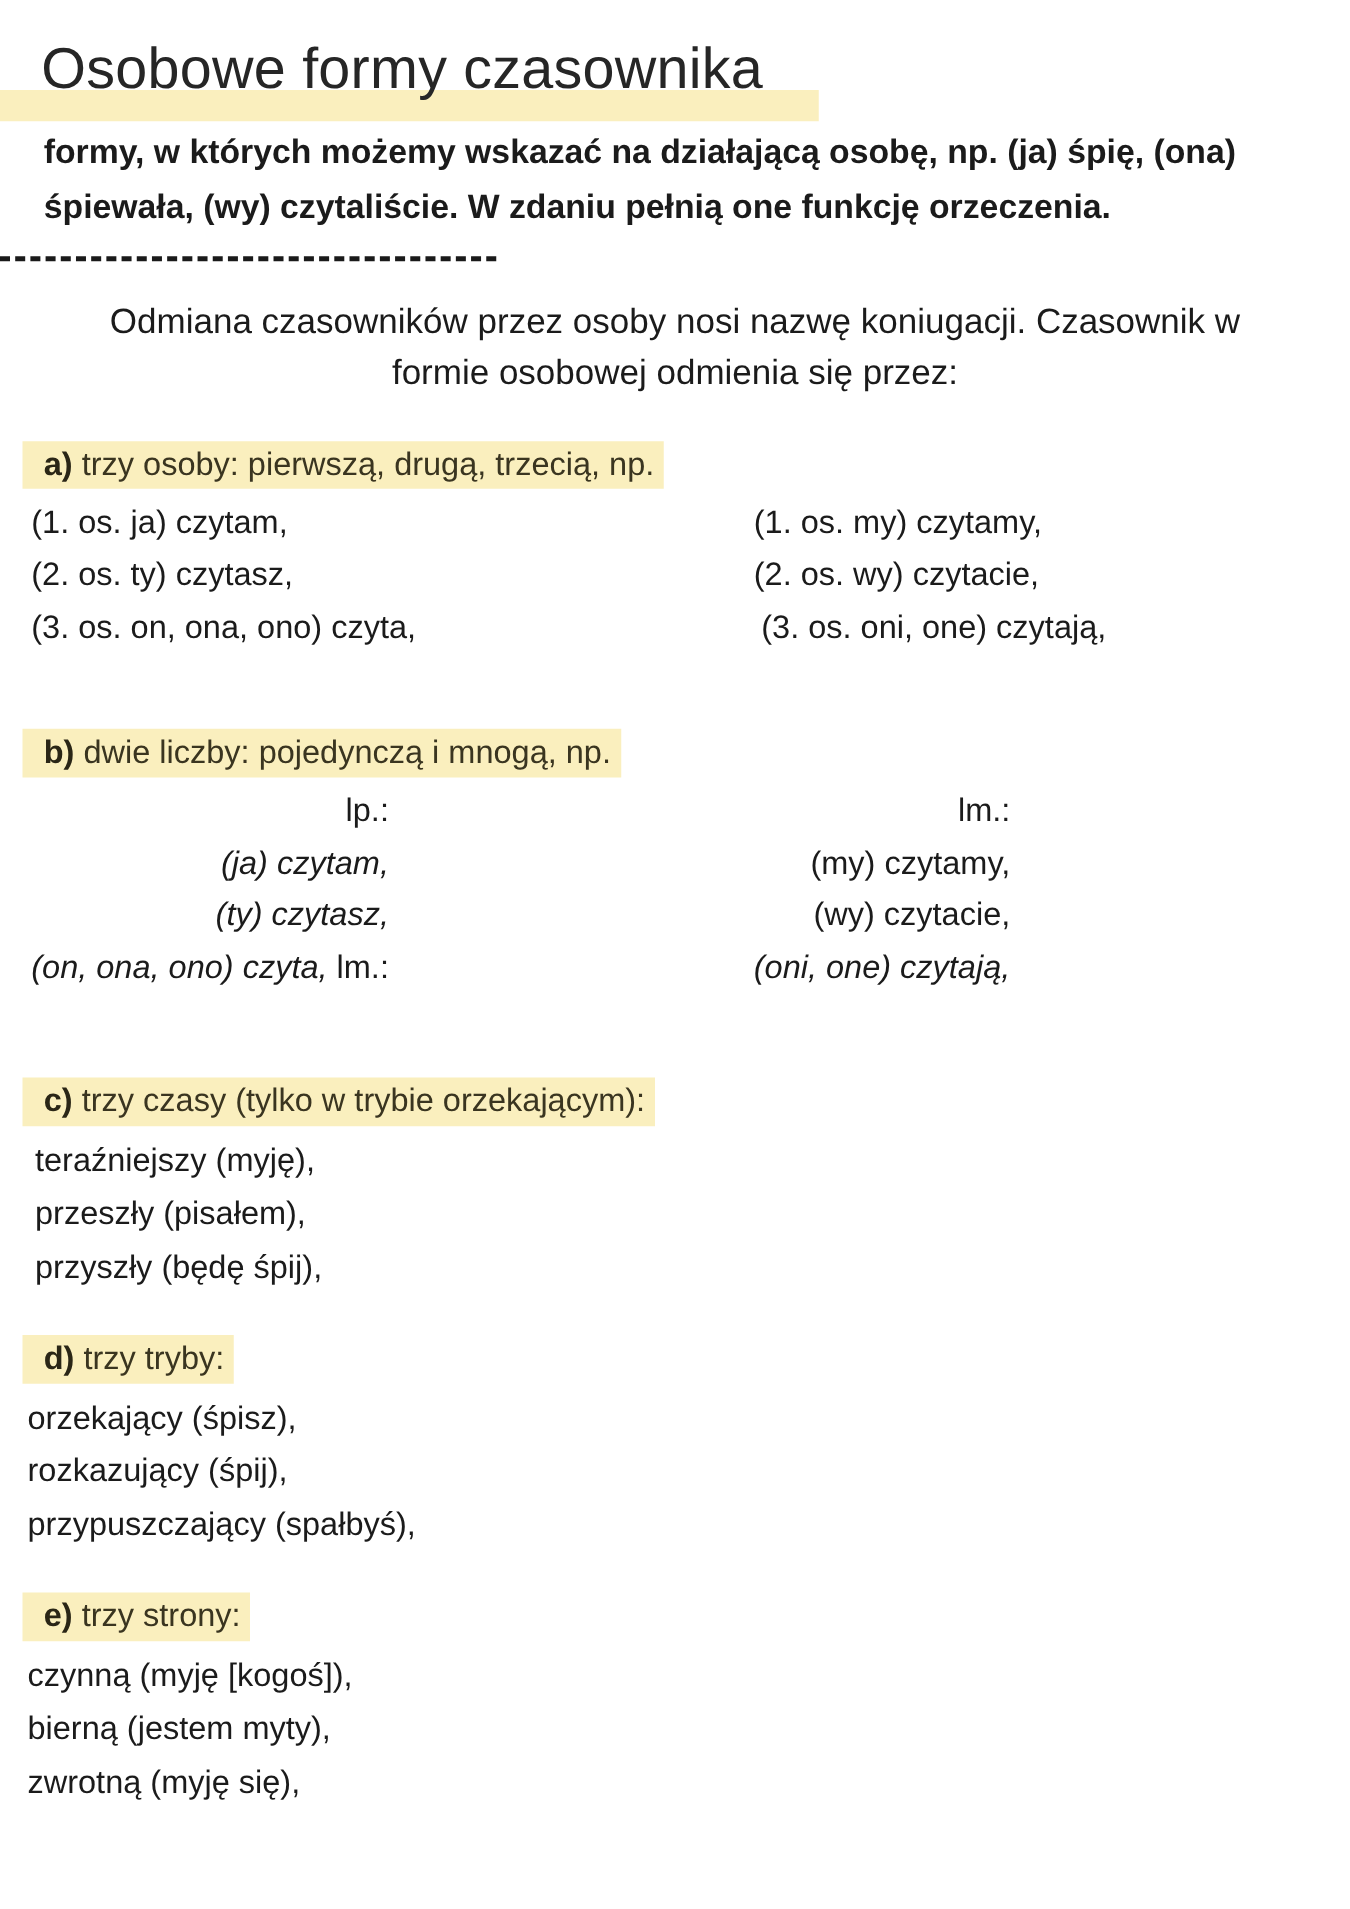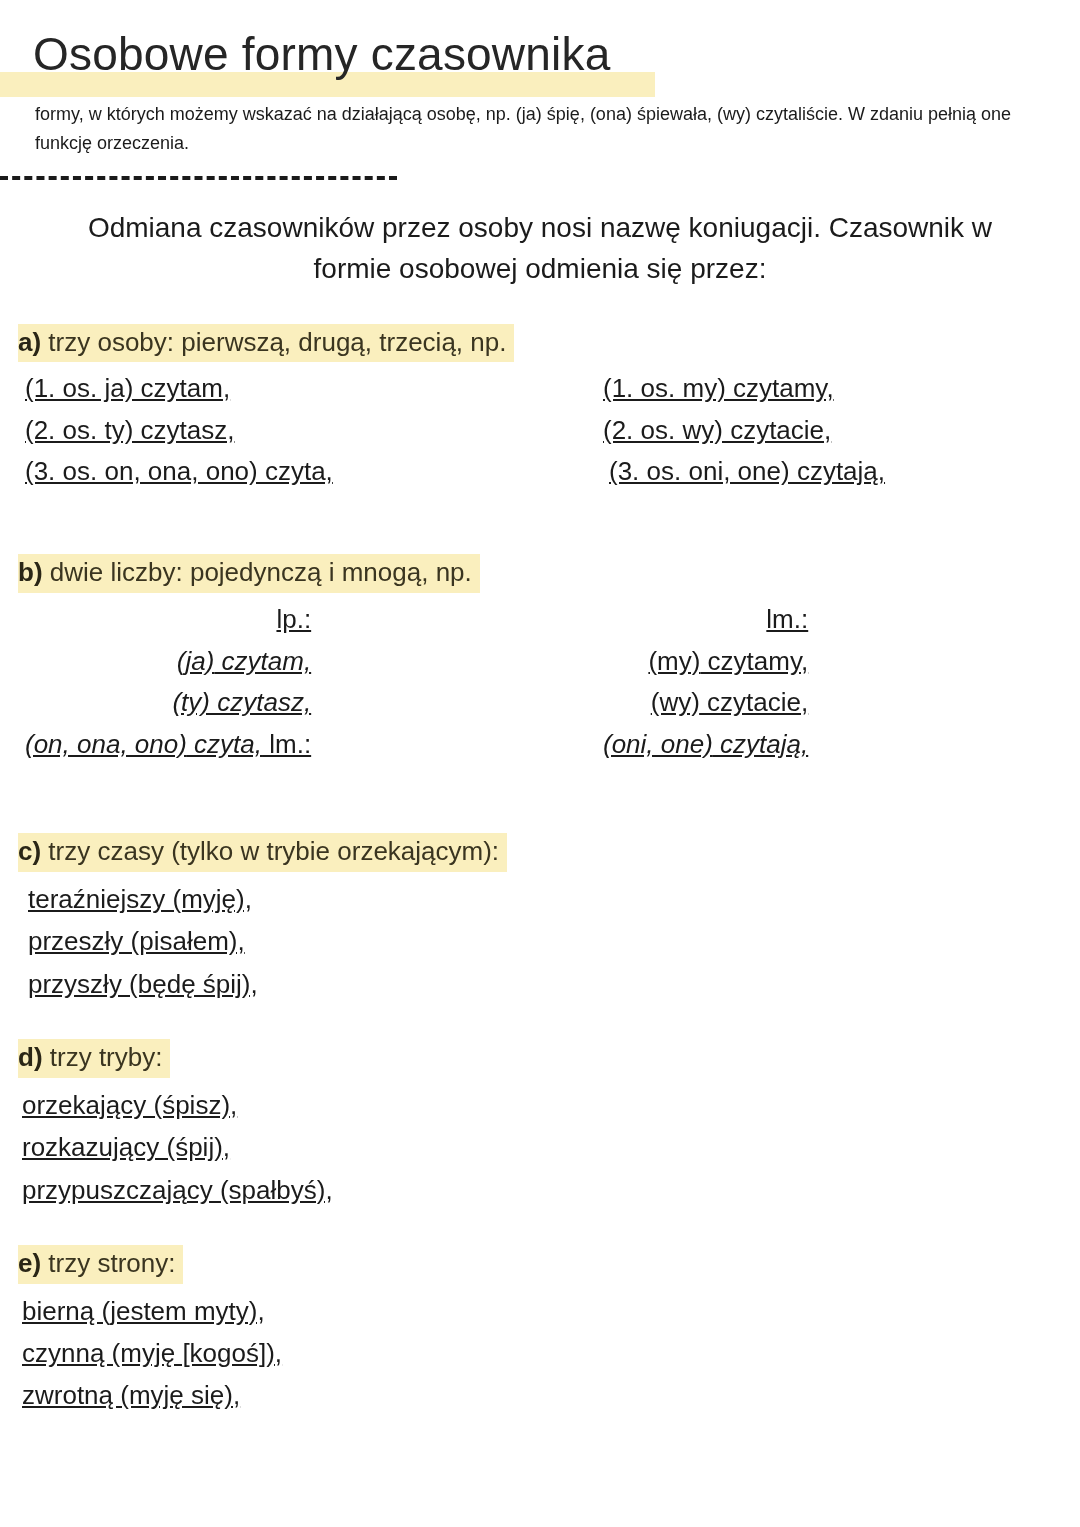--- a/index.html
+++ b/index.html
@@ -40,24 +40,24 @@
     line-height: 1.15;
     color: #262626;
     z-index: 1;
     white-space: nowrap;
   }
 
   
   .intro {
     margin: 0;
     padding: 0 40px 0 35px;
-    font-size: 18px;
+    font-size: 27px;
     line-height: 1.62;
     color: #1b1b1b;
-    font-weight: 400;
+    font-weight: 700;
   }
 
   
   .divider {
     margin-top: 18px;
     margin-left: 0;
     width: 397px;
     height: 0;
     border-top: 4px dashed #1a1a1a;
   }
@@ -74,21 +74,21 @@
 
   
   .section {
     margin-top: 34px;
   }
   .sec-head {
     display: inline-block;
     background: #faefbe;
     font-size: 26px;
     line-height: 1.30;
-    padding: 2px 8px 3px 0;
+    padding: 2px 8px 3px 17px;
     margin-left: 18px;
     color: #3a3520;
     white-space: nowrap;
   }
   .sec-head .marker {
     font-weight: 700;
     color: #2a2616;
   }
 
   .cols {
@@ -101,21 +101,20 @@
     top: 0;
   }
   .col-left  { left: 25px; }
   .col-right { left: 603px; }
 
   .line {
     font-size: 26px;
     line-height: 1.60;
     color: #1b1b1b;
     white-space: nowrap;
-    text-decoration: underline;
   }
   .line.it { font-style: italic; }
   .line .up { font-style: normal; }
   .line.ind { padding-left: 6px; }
 
   .stack {
     margin-top: 6px;
     padding-left: 28px;
   }
   .stack .line { line-height: 1.63; }
@@ -208,17 +207,17 @@
     <div class="line">rozkazujący (śpij),</div>
     <div class="line">przypuszczający (spałbyś),</div>
   </div>
 </div>
 
 <div class="section">
   <div class="sec-head">
     <span class="marker">e)</span><span> trzy strony:</span>
   </div>
   <div class="stack" style="padding-left:22px;">
+    <div class="line">czynną (myję [kogoś]),</div>
     <div class="line">bierną (jestem myty),</div>
-    <div class="line">czynną (myję [kogoś]),</div>
     <div class="line">zwrotną (myję się),</div>
   </div>
 </div>
 
 </body></html>

